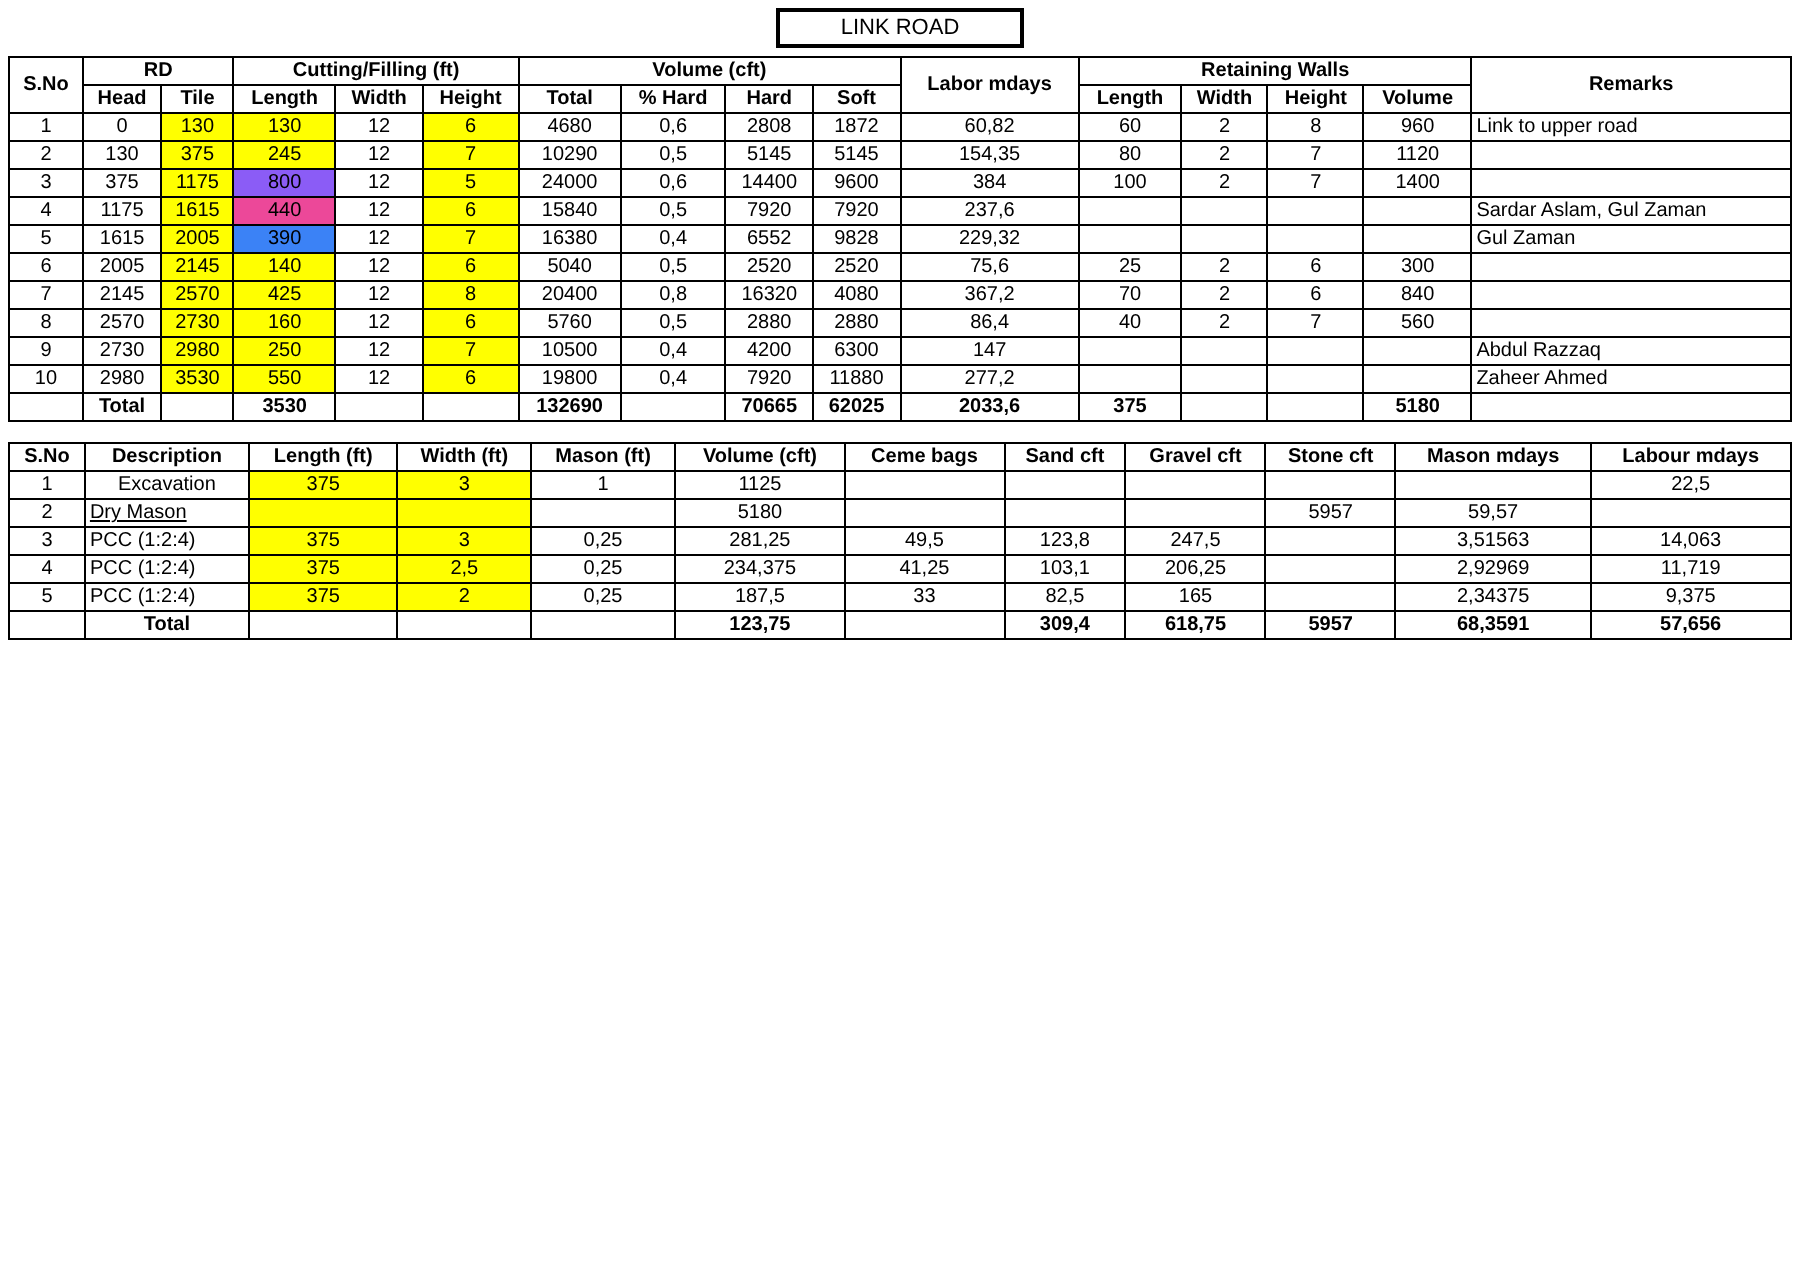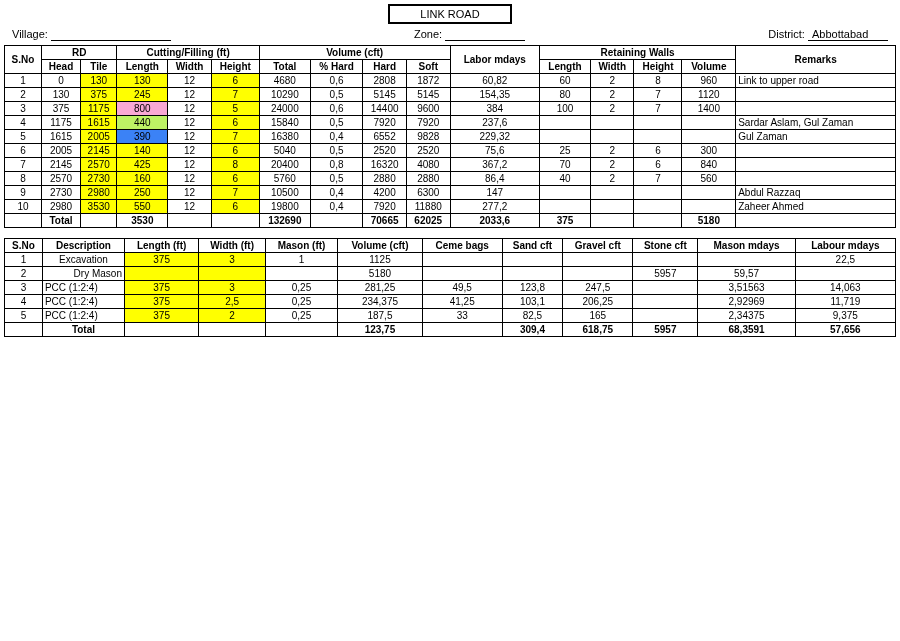--- a/index.html
+++ b/index.html
@@ -15,34 +15,20 @@
   </style>
 </head>
 <body>
 
 <div class="page">
 
   <div style="text-align:center; margin-bottom: 4px;">
     <span class="title-box">LINK ROAD</span>
   </div>
 
-  <div class="info-row">
-    <span>
-      <span>Village:</span>
-      <span style="display:inline-block; border-bottom:1px solid #000; min-width:120px;">&nbsp;</span>
-    </span>
-    <span>
-      <span>Zone:</span>
-      <span style="display:inline-block; border-bottom:1px solid #000; min-width:80px;">&nbsp;</span>
-    </span>
-    <span>
-      <span>District:</span>
-      <span style="display:inline-block; border-bottom:1px solid #000; min-width:80px; padding-left:4px;">Abbottabad</span>
-    </span>
-  </div>
 
   <table>
     <thead>
       <tr>
         <th rowspan="2">S.No</th>
         <th colspan="2">RD</th>
         <th colspan="3">Cutting/Filling (ft)</th>
         <th colspan="4">Volume (cft)</th>
         <th rowspan="2">Labor mdays</th>
         <th colspan="4">Retaining Walls</th>
@@ -98,39 +84,39 @@
           <td>80</td>
           <td>2</td>
           <td>7</td>
           <td>1120</td>
           <td style="text-align: left;"></td>
         </tr>
         <tr>
           <td>3</td>
           <td>375</td>
           <td style="background-color: rgb(255, 255, 0);">1175</td>
-          <td style="background-color: #f9a8d4;">800</td>
+          <td style="background-color: #8b5cf6;">800</td>
           <td>12</td>
           <td style="background-color: rgb(255, 255, 0);">5</td>
           <td>24000</td>
           <td>0,6</td>
           <td>14400</td>
           <td>9600</td>
           <td>384</td>
           <td>100</td>
           <td>2</td>
           <td>7</td>
           <td>1400</td>
           <td style="text-align: left;"></td>
         </tr>
         <tr>
           <td>4</td>
           <td>1175</td>
           <td style="background-color: rgb(255, 255, 0);">1615</td>
-          <td style="background-color: #bef264;">440</td>
+          <td style="background-color: #ec4899;">440</td>
           <td>12</td>
           <td style="background-color: rgb(255, 255, 0);">6</td>
           <td>15840</td>
           <td>0,5</td>
           <td>7920</td>
           <td>7920</td>
           <td>237,6</td>
           <td></td>
           <td></td>
           <td></td>
@@ -295,21 +281,21 @@
           <td>1125</td>
           <td></td>
           <td></td>
           <td></td>
           <td></td>
           <td></td>
           <td>22,5</td>
         </tr>
         <tr>
           <td>2</td>
-          <td style="text-align: right;">Dry Mason</td>
+          <td style="text-align: left; text-decoration: underline;">Dry Mason</td>
           <td style="background-color: rgb(255, 255, 0);"></td>
           <td style="background-color: rgb(255, 255, 0);"></td>
           <td></td>
           <td>5180</td>
           <td></td>
           <td></td>
           <td></td>
           <td>5957</td>
           <td>59,57</td>
           <td></td>

